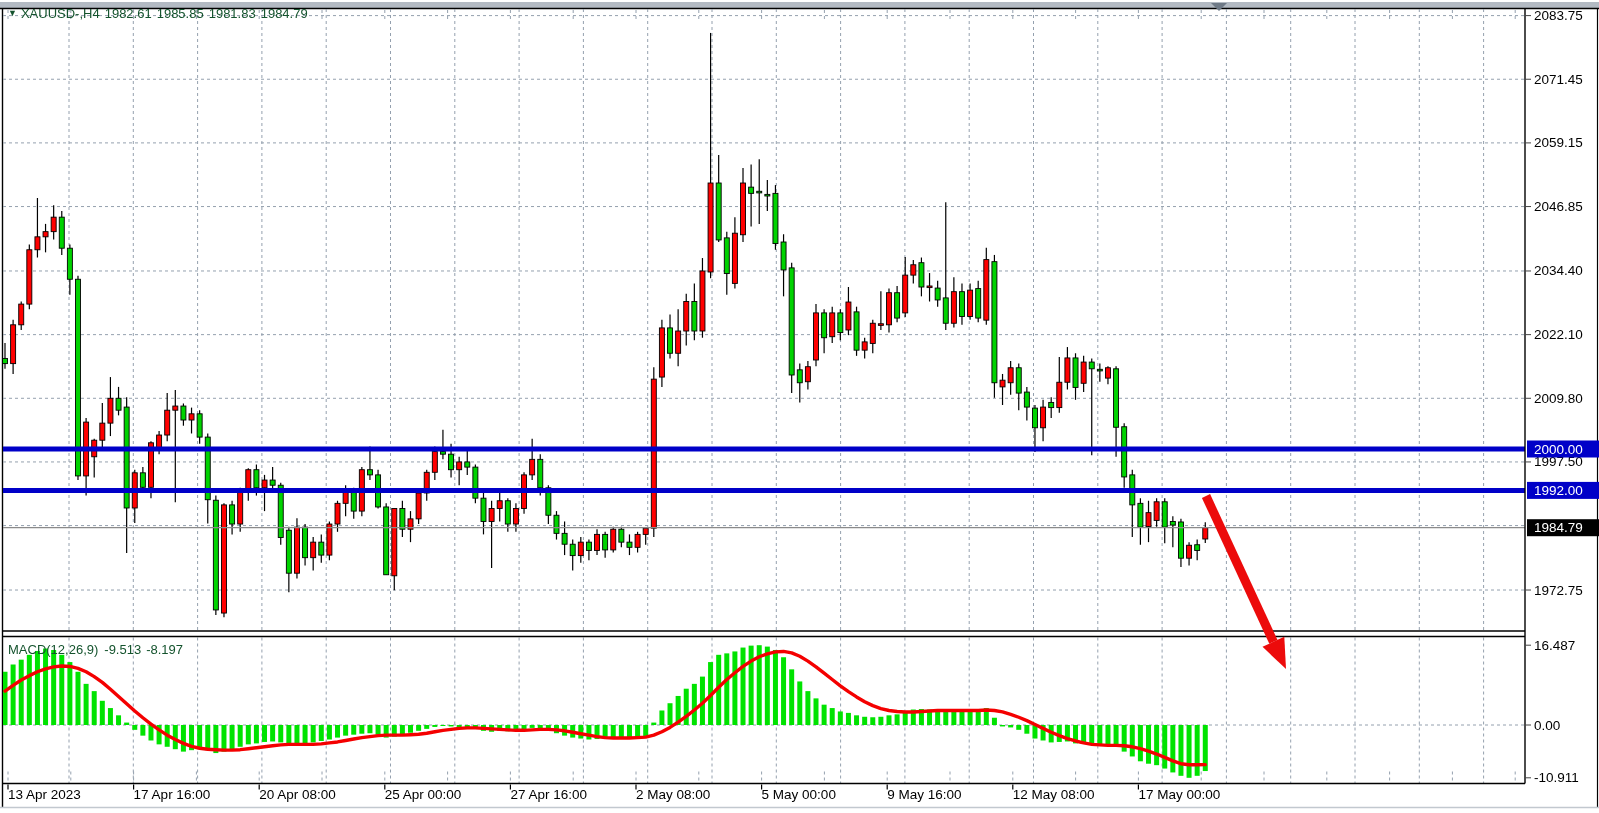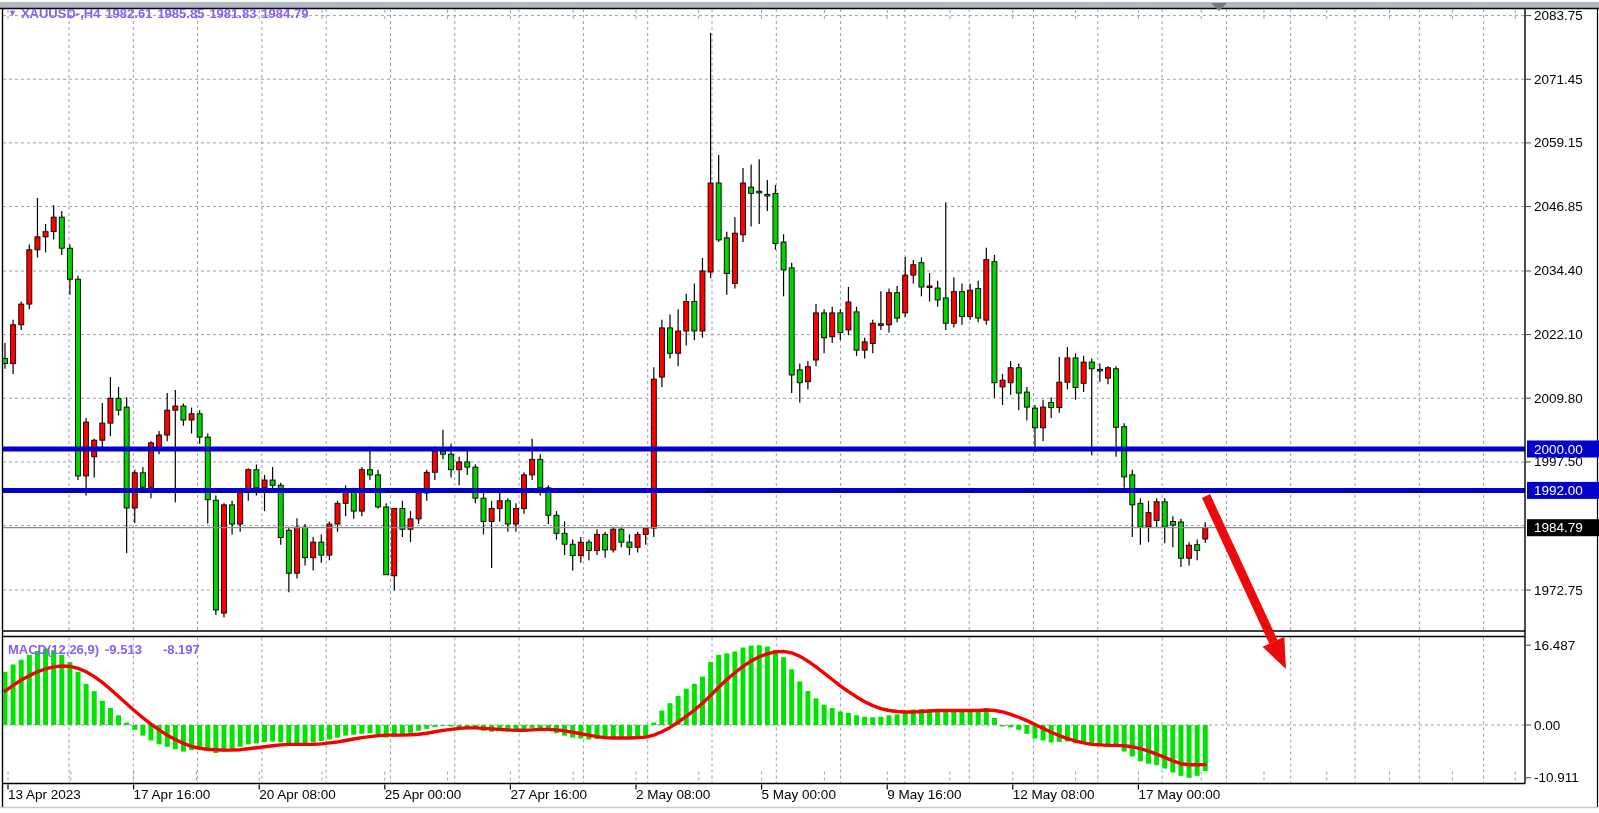--- a/index.html
+++ b/index.html
@@ -1,20 +1,20 @@
 <!DOCTYPE html>
 <html><head>
 <meta charset="utf-8">
 <style>
   html,body{margin:0;padding:0;background:#ffffff;}
   #stage{position:relative;width:1599px;height:813px;background:#ffffff;overflow:hidden;
          font-family:"Liberation Sans",sans-serif;}
   #chart-svg{position:absolute;left:0;top:0;}
-  .overlay-label{position:absolute;font-size:13px;color:#8b5cf6;white-space:pre;z-index:5;
-                 font-family:"Liberation Sans",sans-serif;font-weight:bold;}
+  .overlay-label{position:absolute;font-size:13px;color:#14532d;white-space:pre;z-index:5;
+                 font-family:"Liberation Sans",sans-serif;}
   #symbol-header{left:8px;top:6px;}
   #symbol-header .tri{font-size:9px;vertical-align:2px;margin-right:4px;}
   #macd-header{left:8px;top:642px;}
   .sp{margin-right:5px;}
 </style>
 </head>
 <body>
 
 <div id="stage">
   <svg id="chart-svg" width="1599" height="813">
@@ -976,14 +976,14 @@
         <line x1="1206" y1="496" x2="1273.4082955940667" y2="641.7704392221689" stroke="#ec0b0b" stroke-width="9"></line>
         <polygon points="1286,669 1262.5164712829342,646.8071209845423 1284.3001199051992,636.7337574597955" fill="#ec0b0b"></polygon>
       </g>
       <g>
         <polygon points="1211,3 1227,3 1219,11" fill="#6f7a87"></polygon>
       </g>
     </svg>
 
   <div id="symbol-header" class="overlay-label"><span class="tri">▼</span><span class="sp">XAUUSD-,H4</span><span class="sp">1982.61</span><span class="sp">1985.85</span><span class="sp">1981.83</span><span>1984.79</span></div>
 
-  <div id="macd-header" class="overlay-label"><span>MACD(12,26,9)</span><span style="margin-left:6px;">-9.513</span><span style="margin-left:21px;">-8.197</span></div>
+  <div id="macd-header" class="overlay-label"><span>MACD(12,26,9)</span><span style="margin-left:6px;">-9.513</span><span style="margin-left:5px;">-8.197</span></div>
 </div>
 
 </body></html>

